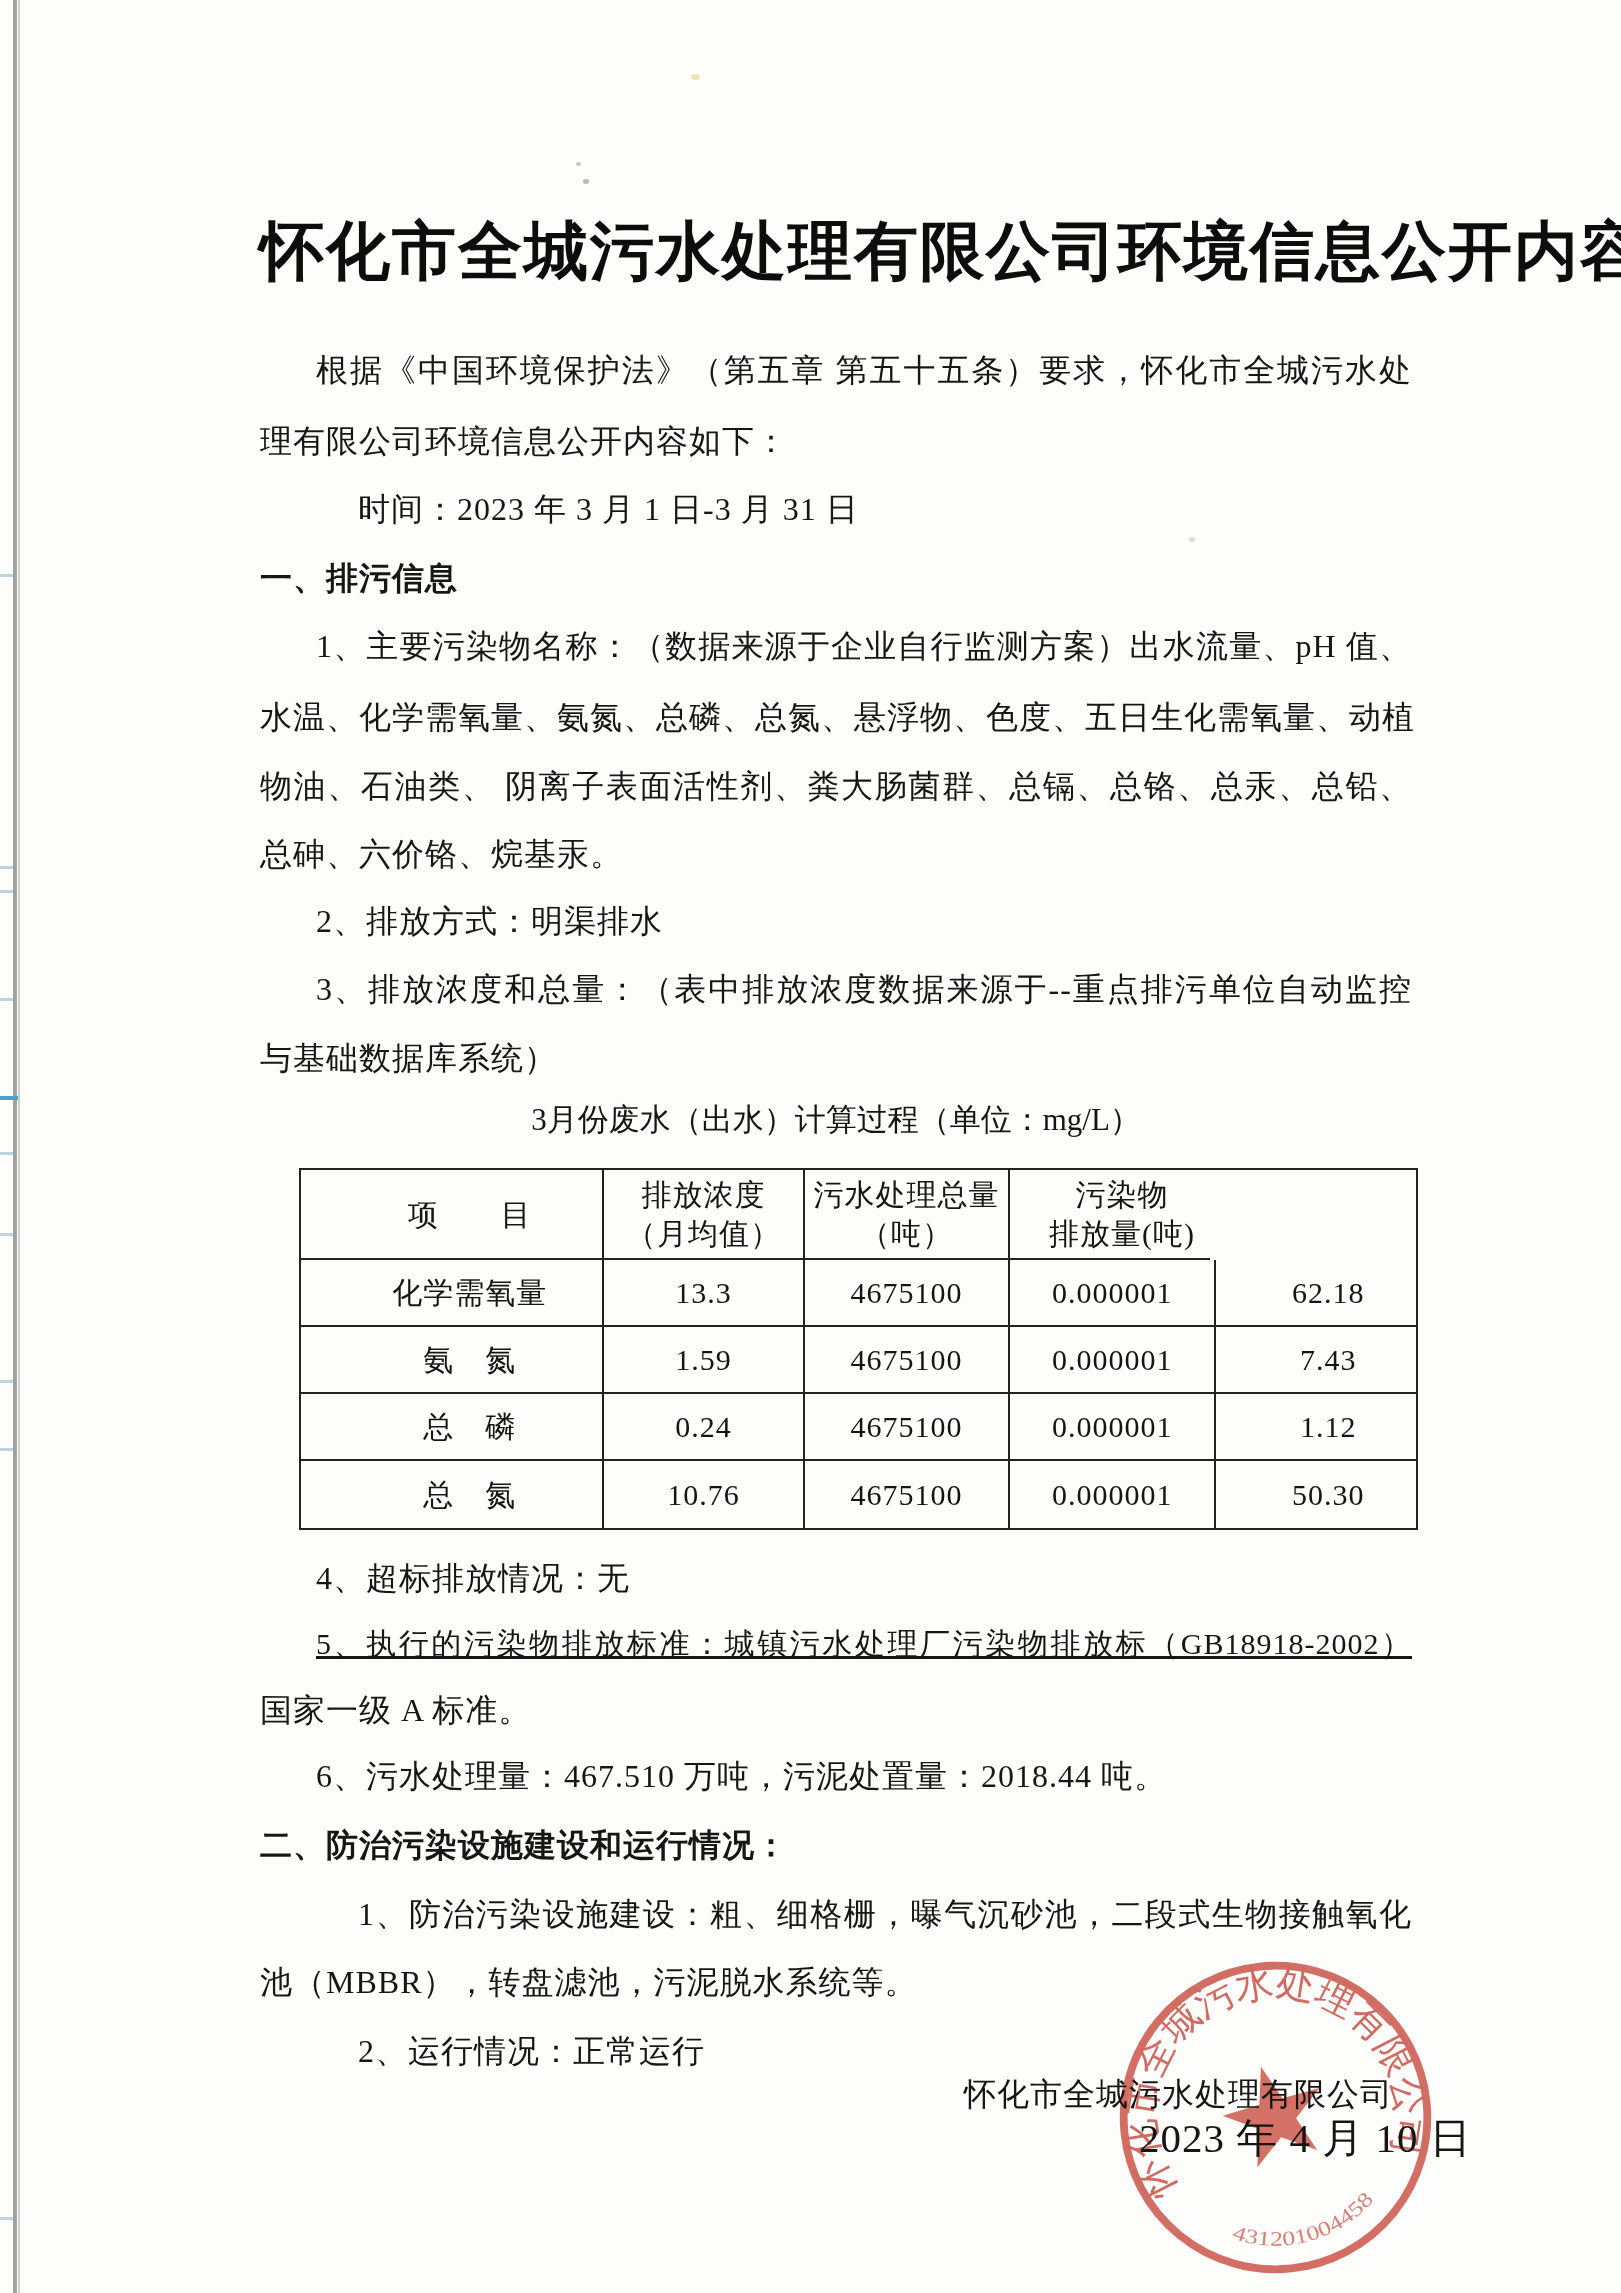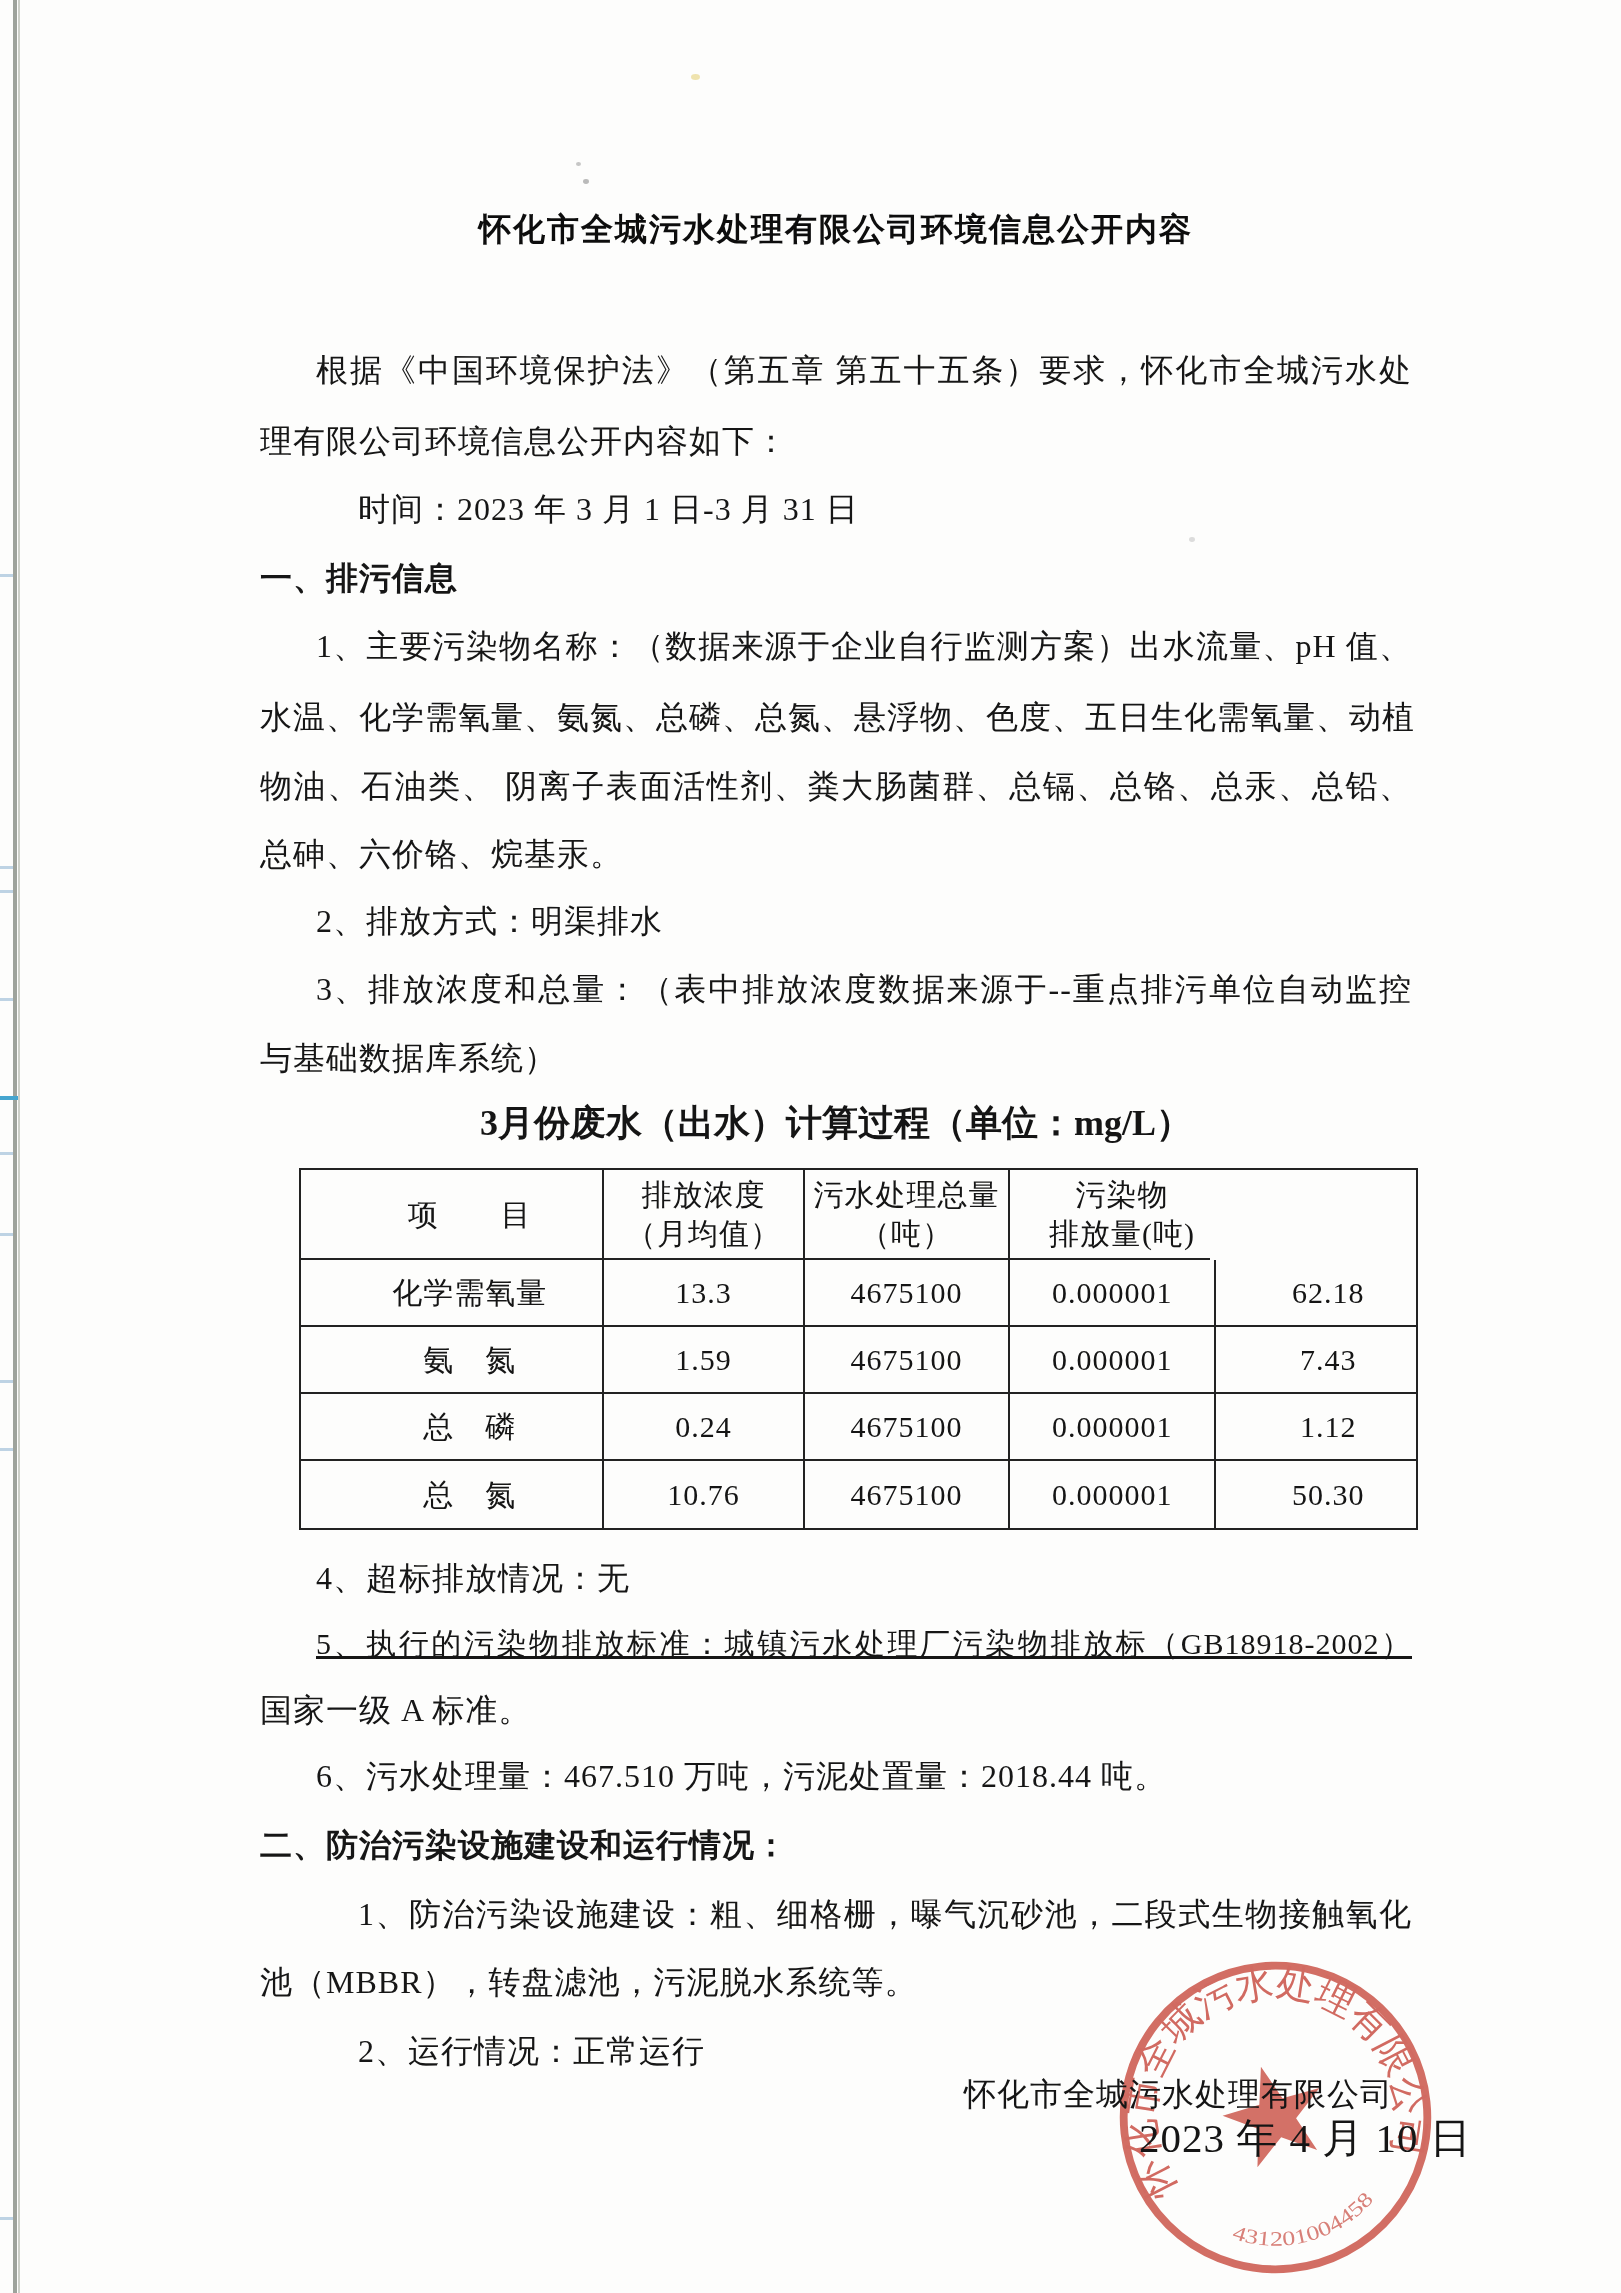--- a/index.html
+++ b/index.html
@@ -11,35 +11,35 @@
   }
   
   .edge-line-dark{position:absolute;left:12.7px;top:0;width:3.9px;height:2294px;background:#9ea39c;}
   .edge-line-light{position:absolute;left:17.6px;top:0;width:2px;height:2294px;background:#cdd0c9;}
   .tick{position:absolute;left:0;width:12.7px;height:2.9px;background:#bed3e4;}
   .tick.strong{background:#45a5cf;height:3.9px;width:17.6px;}
   .speck{position:absolute;border-radius:50%;}
   
   .title{
     position:absolute;left:260px;top:208px;width:1152px;
-    font-size:32px;font-weight:bold;letter-spacing:2px;
+    font-size:64px;font-weight:bold;letter-spacing:2px;
     text-align:center;white-space:nowrap;color:#0d0d0d;
   }
   .line{
     position:absolute;left:260px;width:1152px;line-height:47px;
     font-size:32px;letter-spacing:1px;white-space:nowrap;color:#161616;
   }
   .indent2{padding-left:56px;box-sizing:border-box;}
   .indent3{padding-left:98px;box-sizing:border-box;}
   .just{text-align:justify;text-align-last:justify;}
   .bold{font-weight:bold;}
   .fs32{font-size:30px;text-decoration:underline;}
   .table-title{
     position:absolute;left:260px;top:1099px;width:1152px;
-    font-size:36px;font-weight:bold;text-align:center;white-space:nowrap;
+    font-size:31px;font-weight:normal;text-align:center;white-space:nowrap;
   }
   
   .ptable{
     position:absolute;left:299px;top:1168px;width:1119px;
     border:2.9px solid #222;box-sizing:border-box;background:transparent;
   }
   .trow{display:flex;}
   .trow.header .tcell{height:90px;}
   .trow.data .tcell{height:67px;}
   .trow .tcell{border-right:2px solid #222;border-bottom:2px solid #222;

